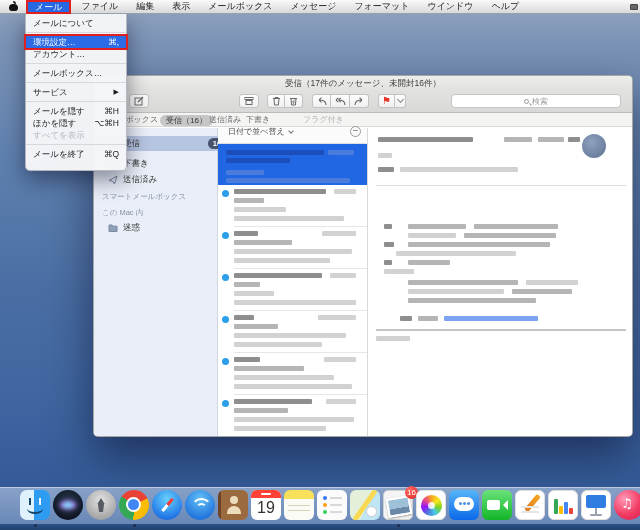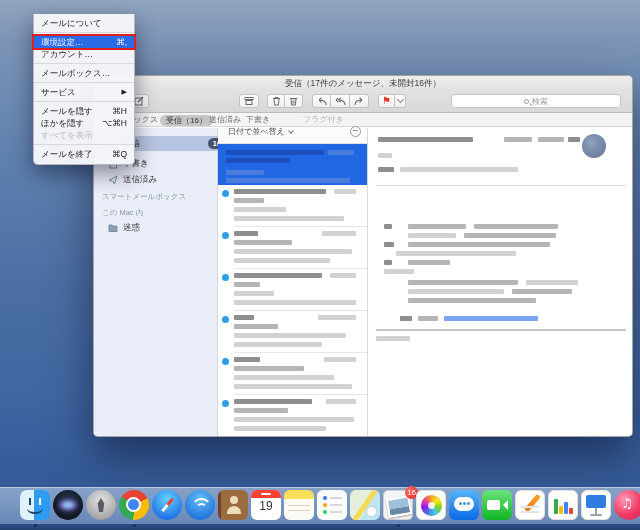--- a/index.html
+++ b/index.html
@@ -10,23 +10,23 @@
   .menubar{position:absolute;left:0;top:0;width:640px;height:14px;z-index:40;
     background:linear-gradient(#fafafa,#d9d9d9);border-bottom:1px solid #97a1b0;
     display:flex;align-items:center;font-size:9px;color:#1b1b1b;}
   .apple{position:relative;width:9px;height:9px;margin:0 7px 0 9px;}
   .apple::before{content:'';position:absolute;left:0;top:2px;width:9px;height:7px;border-radius:4px 4px 3px 3px;background:#111;}
   .apple::after{content:'';position:absolute;left:4px;top:-1px;width:3px;height:3px;border-radius:0 100% 0 100%;background:#111;}
   .mb-item{padding:0 9px;line-height:13px;white-space:nowrap;}
   .mb-item.active{background:#2667e4;color:#fff;border:2px solid #e01f1f;line-height:10px;padding:0 7px;margin:0 1px;}
   .menu-extra{position:absolute;right:2px;top:4px;width:8px;height:6px;border:1px solid #444;border-radius:1px;background:#666;}
   
-  .dropdown{position:absolute;left:33px;top:14px;width:102px;z-index:30;
+  .dropdown{position:absolute;left:25px;top:14px;width:102px;z-index:30;
     background:rgba(244,245,248,0.98);border:1px solid #b6b8be;border-top:none;
-    border-radius:0 0 5px 5px;box-shadow:0 8px 22px rgba(0,0,25,.45);padding:3px 0 4px;}
+    border-radius:0 0 5px 5px;box-shadow:0 8px 22px rgba(0,0,25,.45);padding:3px 0 10px;}
   .dd-item{position:relative;height:12px;line-height:12px;font-size:8.5px;color:#1c1c1e;padding:0 7px;display:flex;justify-content:space-between;white-space:nowrap;}
   .dd-item .sc{color:#1c1c1e;}
   .dd-item.disabled{color:#b4b7bf;}
   .dd-item.hl{background:#2b6be5;color:#fff;box-shadow:0 0 0 2px #e01f1f;z-index:2;}
   .dd-item.hl .sc{color:#fff;}
   .dd-sep{height:1px;background:#d7d8dc;margin:3px 0;}
   .dd-arrow{font-size:7px;line-height:12px;}
   
   .window{position:absolute;left:93px;top:75px;width:540px;height:362px;z-index:10;
     border-radius:5px;background:#fff;border:1px solid rgba(0,0,0,.35);
@@ -107,21 +107,21 @@
   .ico-airport::before{content:'';position:absolute;left:6px;top:8px;width:17px;height:17px;border-radius:50%;
     border:2px solid transparent;border-top-color:#fff;}
   .ico-airport::after{content:'';position:absolute;left:11px;top:13px;width:7px;height:7px;border-radius:50%;
     border:2px solid transparent;border-top-color:#fff;}
   .ico-contacts{border-radius:6px;background:linear-gradient(90deg,#6e4426 0 10%,#9c6a3f 10% 100%);}
   .ico-contacts::before{content:'';position:absolute;left:12px;top:6px;width:8px;height:8px;border-radius:50%;background:#ecdcbb;}
   .ico-contacts::after{content:'';position:absolute;left:9px;top:16px;width:14px;height:8px;border-radius:7px 7px 0 0;background:#ecdcbb;}
   .ico-cal{border-radius:6px;background:#fff;overflow:hidden;}
   .ico-cal .cal-top{position:absolute;left:0;top:0;right:0;height:8px;background:#ff4136;}
   .ico-cal .cal-top i{position:absolute;left:10px;top:3px;width:10px;height:2px;background:#fff;border-radius:1px;}
-  .ico-cal .cal-day{position:absolute;left:0;right:0;top:9px;text-align:center;font-size:12px;color:#333;}
+  .ico-cal .cal-day{position:absolute;left:0;right:0;top:9px;text-align:center;font-size:16px;color:#333;}
   .ico-notes{border-radius:6px;background:linear-gradient(180deg,#f9e05a 0 9px,#fbfbf6 9px);}
   .ico-notes::after{content:'';position:absolute;left:4px;right:4px;top:15px;height:1px;background:#d9d2b8;box-shadow:0 5px 0 #d9d2b8;}
   .ico-rem{border-radius:6px;background:#fbfbfb;}
   .ico-rem::before{content:'';position:absolute;left:6px;top:6px;width:4px;height:4px;border-radius:50%;background:#3478f6;
     box-shadow:0 7px 0 #ff9f0a,0 14px 0 #30d158;}
   .ico-rem::after{content:'';position:absolute;left:13px;top:7px;width:12px;height:2px;background:#d8d8d8;
     box-shadow:0 7px 0 #d8d8d8,0 14px 0 #d8d8d8;}
   .ico-maps{border-radius:6px;background:linear-gradient(115deg,#e4f0da 0 55%,#bfe6f5 55%);overflow:hidden;}
   .ico-maps::before{content:'';position:absolute;left:12px;top:-3px;width:5px;height:38px;background:#f7d954;transform:rotate(35deg);}
   .ico-maps::after{content:'';position:absolute;right:3px;bottom:3px;width:9px;height:9px;border-radius:50%;background:#fff;border:1px solid #c9c9c9;}
@@ -388,20 +388,33 @@
     <div class="dd-item disabled">
         <span>すべてを表示</span>
       </div>
     <div class="dd-sep"></div>
     <div class="dd-item">
       <span>メールを終了</span>
         <span class="sc">⌘Q</span>
     </div>
   </div>
 
+  <div class="menubar">
+    <span class="apple"></span>
+    <span class="mb-item active">メール</span>
+    <span class="mb-item">ファイル</span>
+    <span class="mb-item">編集</span>
+    <span class="mb-item">表示</span>
+    <span class="mb-item">メールボックス</span>
+    <span class="mb-item">メッセージ</span>
+    <span class="mb-item">フォーマット</span>
+    <span class="mb-item">ウインドウ</span>
+    <span class="mb-item">ヘルプ</span>
+    <span class="menu-extra"></span>
+  </div>
 
   <div class="dockband"></div>
   <div class="dockbottom"></div>
   <div class="dock">
     <div class="di ico-finder"></div>
     <div class="di ico-siri"></div>
     <div class="di ico-launchpad"></div>
     <div class="di ico-chrome"></div>
     <div class="di ico-safari"></div>
     <div class="di ico-airport"></div>

